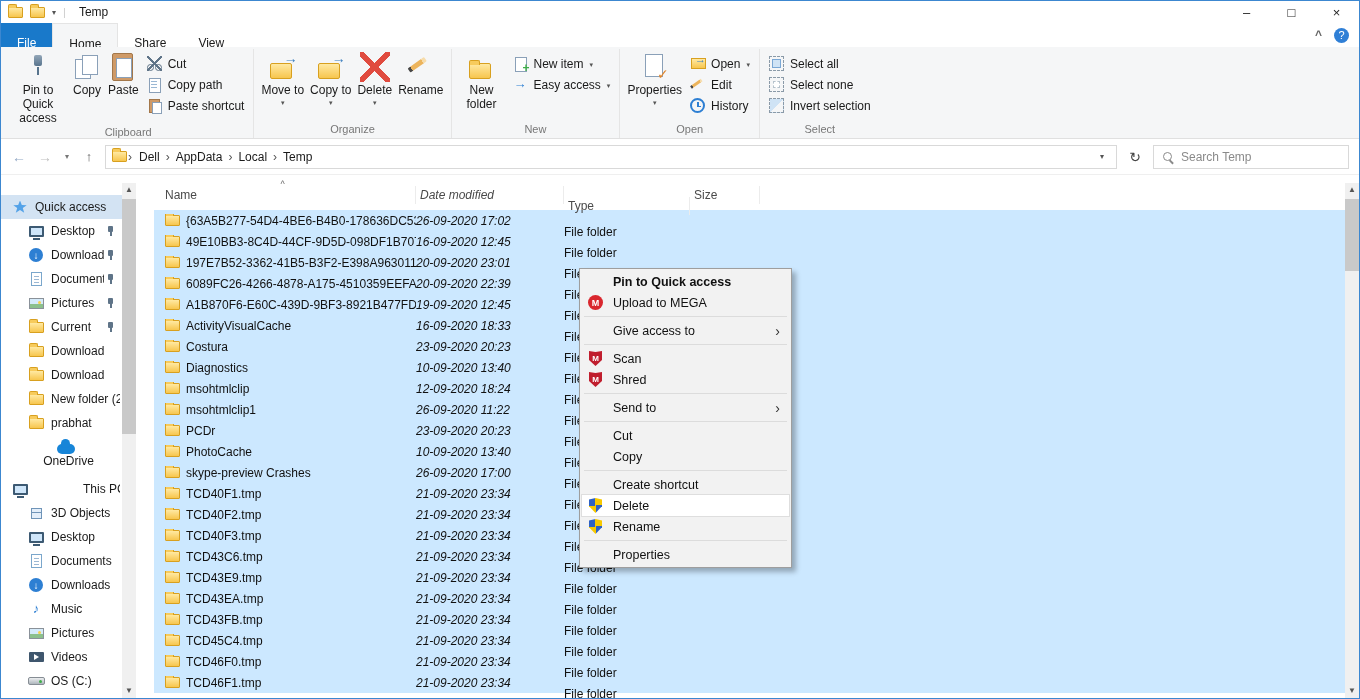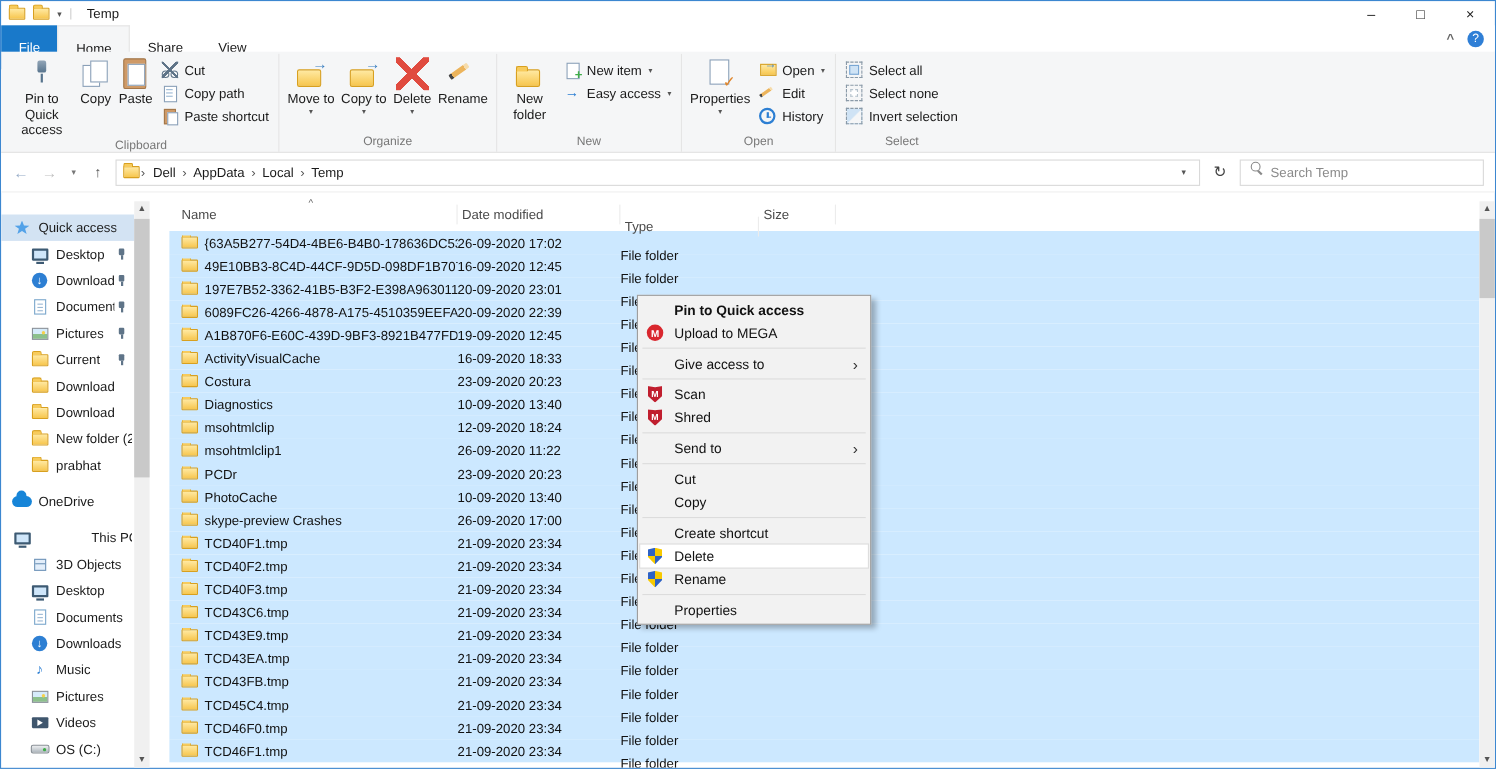--- a/index.html
+++ b/index.html
@@ -95,21 +95,21 @@
   .nav-back { color:#93a9c6; } .nav-fwd { color:#c0c0c0; }
   .nav-dd { font-size:8px; color:#777; width:12px; text-align:center; }
   .nav-up { color:#555; font-size:13px; }
   .crumbbar { flex:1; height:24px; border:1px solid #d9d9d9; display:flex; align-items:center; padding:0 6px; gap:1px; background:#fff; }
   .crumb { padding:0 6px; font-size:12px; }
   .crumb-sep { font-size:12px; color:#555; }
   .crumb-wrap { display:flex; align-items:center; }
   .crumb-wrap:last-child .crumb-sep { display:none; }
   .crumb-dd { margin-left:auto; font-size:8px; color:#555; padding:0 6px; }
   .refresh { width:24px; text-align:center; color:#444; font-size:14px; }
-  .searchbox { width:222px; height:24px; border:1px solid #d9d9d9; display:flex; gap:7px; padding:0 8px; background:#fff; }
+  .searchbox { width:196px; height:24px; border:1px solid #d9d9d9; display:flex; align-items:center; gap:7px; padding:0 8px; background:#fff; }
   .search-ic { width:12px; height:12px; position:relative; flex:none; }
   .search-ic::before { content:""; position:absolute; left:1px; top:1px; width:7px; height:7px; border:1.5px solid #8a8a8a; border-radius:50%; }
   .search-ic::after { content:""; position:absolute; right:0; bottom:0; width:5px; height:1.5px; background:#8a8a8a; transform:rotate(45deg); }
   .searchbox input { border:none; outline:none; flex:1; font-size:12px; color:#666; background:transparent; }
   .searchbox input::placeholder { color:#8a8a8a; opacity:1; }
 
   
   .main { flex:1; display:flex; min-height:0; }
   .sidebar { width:121px; padding-top:20px; overflow:hidden; flex:none; }
   .sb-item { height:24px; display:flex; align-items:center; padding-right:2px; }
@@ -146,21 +146,21 @@
   .scroll-arrow { height:14px; line-height:14px; font-size:8px; color:#555; }
   .scroll-track { flex:1; width:100%; position:relative; }
   .scroll-thumb { position:absolute; left:0; width:100%; background:#c9c9c9; }
   .thumb-side { top:2px; height:235px; }
   .thumb-main { top:2px; height:72px; }
 
   
   .content { flex:1; padding:8px 0 0 18px; overflow:hidden; min-width:0; }
   .list-headers { display:flex; height:24px; align-items:center; color:#4a4a4a; }
   .hcell { font-size:12px; border-right:1px solid #ececec; height:18px; display:flex; align-items:center; padding-left:4px; position:relative; }
-  .col-name { width:262px; padding-left:11px; } .col-date { width:148px; } .col-type { width:126px;margin-top:22px; } .col-size { width:70px; }
+  .col-name { width:262px; padding-left:11px; } .col-date { width:148px;font-style:italic; } .col-type { width:126px;margin-top:22px; } .col-size { width:70px; }
   .sort-caret { position:absolute; top:-7px; left:50%; margin-left:-4px; font-size:9px; color:#666; }
   .rows { margin-top:3px; }
   .row { display:flex; height:21px; align-items:center; }
   .row.selected { background:#cce8ff; }
   .cell { font-size:12px; white-space:nowrap; overflow:hidden; color:#111; }
   .c-name { display:flex; align-items:center; gap:6px; }
 
   
   .context-menu { position:absolute; left:578px; top:267px; width:213px; background:#f2f2f2; border:1px solid #9e9e9e;
         padding:2px; box-shadow:4px 4px 5px rgba(0,0,0,.28); z-index:50; }
@@ -449,21 +449,21 @@
         </div>
 
         <div class="sb-item" style="padding-left: 26px;">
           <span class="sb-icwrap">
             <span class="ic-folder"></span>
           </span>
           <span class="sb-label">prabhat</span>
 
         </div>
 
-        <div class="sb-item gap" style="padding-left: 10px;">
+        <div class="sb-item gap" style="padding-left: 10px; flex-direction: column;">
           <span class="sb-icwrap">
             <span class="ic-cloud"></span>
           </span>
           <span class="sb-label">OneDrive</span>
 
         </div>
 
         <div class="sb-item gap" style="padding-left: 10px; gap: 48px;">
           <span class="sb-icwrap">
             <span class="ic-pc"></span>

